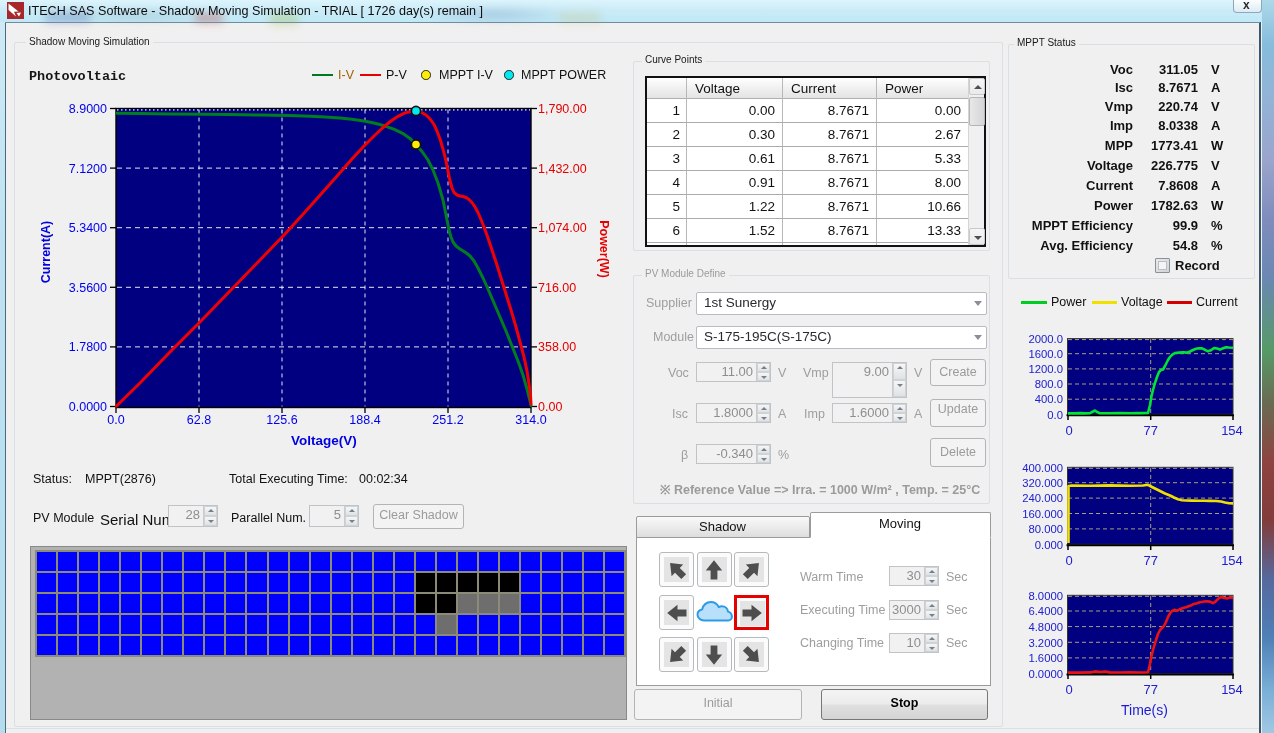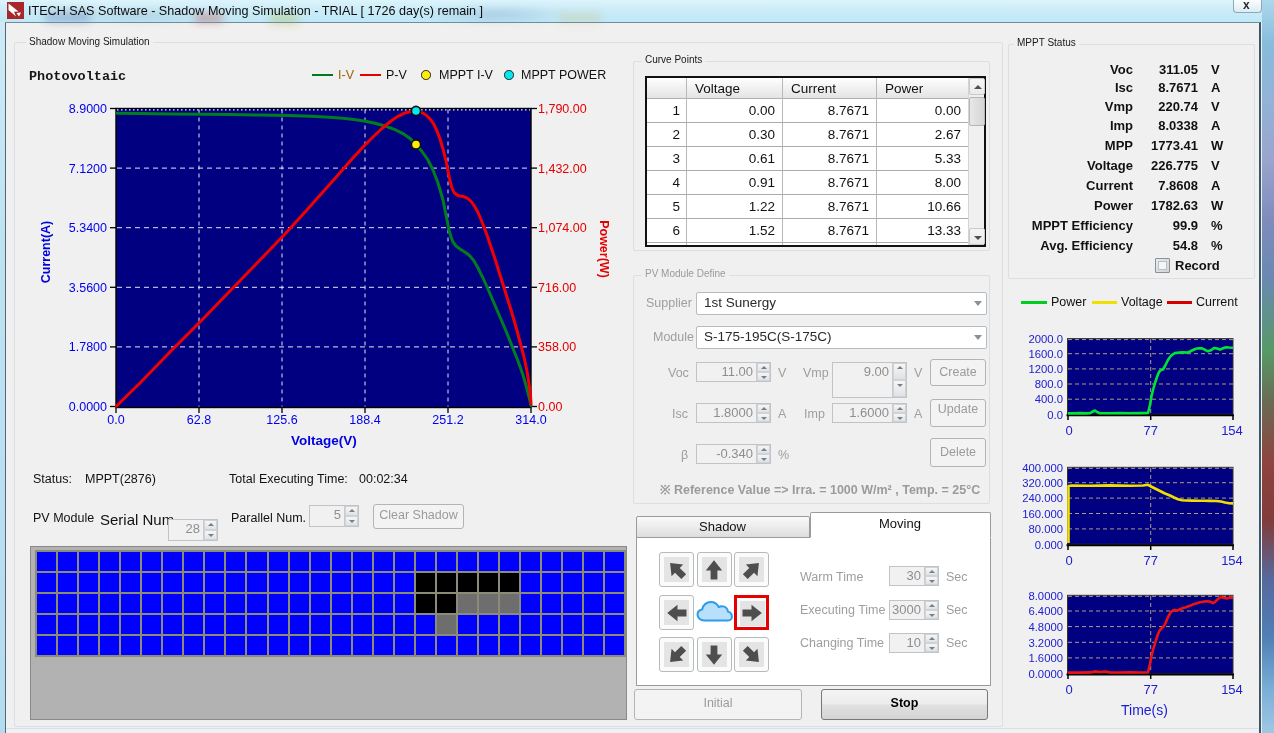--- a/index.html
+++ b/index.html
@@ -171,21 +171,21 @@
   <circle cx="416" cy="144.5" r="4.6" fill="#ffee00" stroke="#111" stroke-width="1.6"></circle>
 </svg>
 
 <div class="abs" style="left:33px; top:472px; font-size:12.5px; color:#111;">Status:</div>
 <div class="abs" style="left:85px; top:472px; font-size:12.5px; color:#111;">MPPT(2876)</div>
 <div class="abs" style="left:229px; top:472px; font-size:12.5px; color:#111;">Total Executing Time:</div>
 <div class="abs" style="left:359px; top:472px; font-size:12.5px; color:#111;">00:02:34</div>
 
 <div class="abs" style="left:33px; top:511px; font-size:12.5px; color:#111;">PV Module</div>
 <div class="abs" style="left:100px; top:511px; font-size:15px; color:#111;">Serial Num.</div>
-<div class="spin" style="left:168px; top:505px; width:50px; height:22px;margin-top:14px;">
+<div class="spin" style="left:168px; top:505px; width:50px; height:22px;">
     <div class="spinval">28</div>
     <div class="spinarrows">
       <div class="sa-up"></div>
       <div class="sa-dn"></div>
     </div>
   </div>
 <div class="abs" style="left:231px; top:511px; font-size:12.5px; color:#111;">Parallel Num.</div>
 <div class="spin" style="left:309px; top:505px; width:50px; height:22px;">
     <div class="spinval">5</div>
     <div class="spinarrows">

